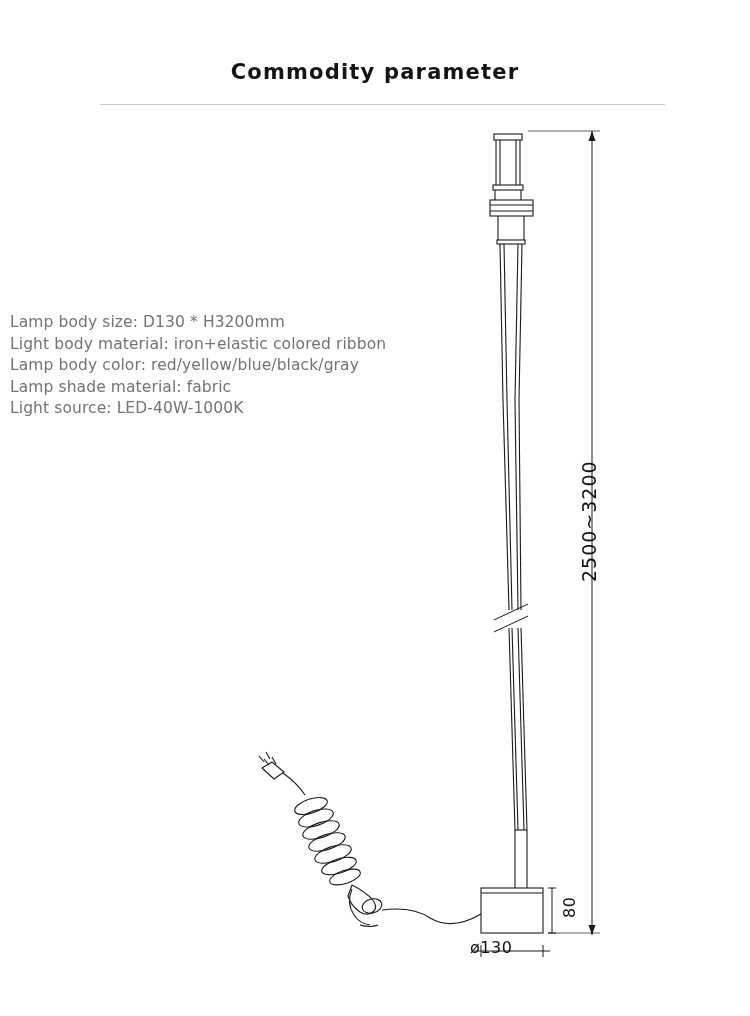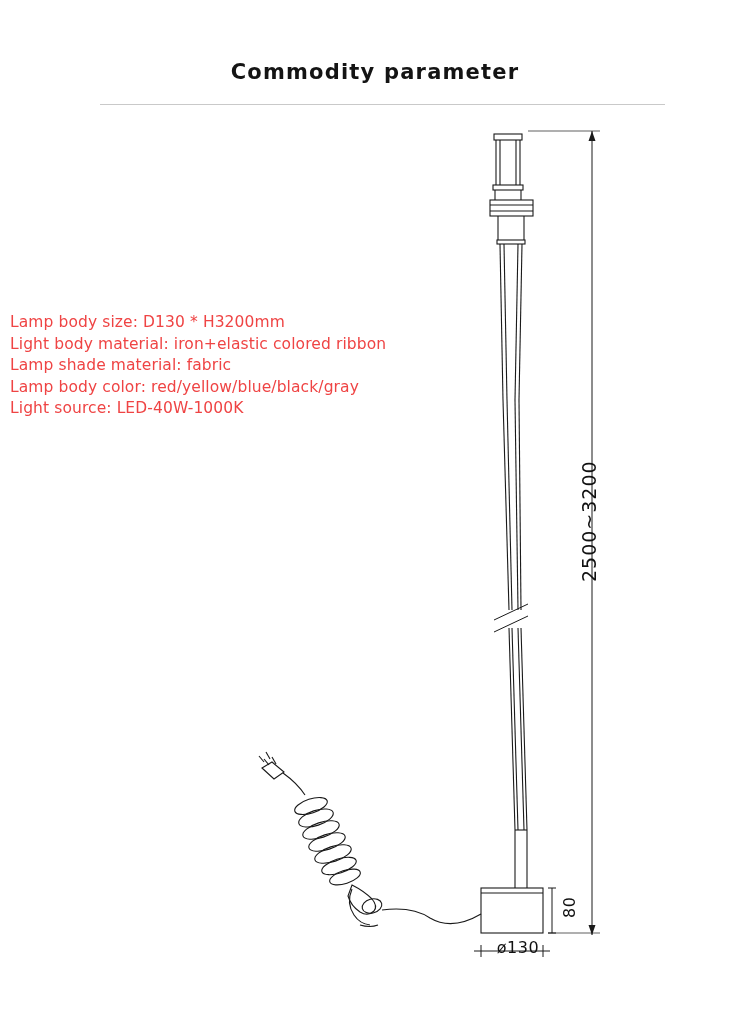--- a/index.html
+++ b/index.html
@@ -44,21 +44,21 @@
   }
 
   
   .specs {
     position: absolute;
     left: 10px;
     top: 312px;
     width: 480px;
     font-size: 15.5px;
     line-height: 21.5px;
-    color: #ef4444;
+    color: #737373;
     letter-spacing: 0.1px;
   }
   .specs div { white-space: nowrap; }
 
   
   #drawing {
     position: absolute;
     left: 0;
     top: 0;
     width: 750px;
@@ -92,40 +92,39 @@
     letter-spacing: 0.5px;
     color: #111;
     white-space: nowrap;
   }
 
   .dim-130 {
     position: absolute;
     left: 470px;
     top: 938px;
     width: 96px;
-    text-align: center;
     font-size: 16px;
     letter-spacing: 0.5px;
     color: #111;
     white-space: nowrap;
   }
 </style>
 </head>
 <body>
 
 <div id="page">
 
   <div class="title">Commodity parameter</div>
   <div class="title-rule"></div>
 
   <div class="specs">
     <div>Lamp body size: D130 * H3200mm</div>
     <div>Light body material: iron+elastic colored ribbon</div>
+    <div>Lamp body color: red/yellow/blue/black/gray</div>
     <div>Lamp shade material: fabric</div>
-    <div>Lamp body color: red/yellow/blue/black/gray</div>
     <div>Light source: LED-40W-1000K</div>
   </div>
 
   <svg id="drawing" viewBox="0 0 750 1016" xmlns="http://www.w3.org/2000/svg">
 
     <g fill="none" stroke="#1a1a1a" stroke-width="1.1" stroke-linecap="butt" stroke-linejoin="miter">
 
       <g>
 
         <rect x="494" y="134" width="28" height="6"></rect>

